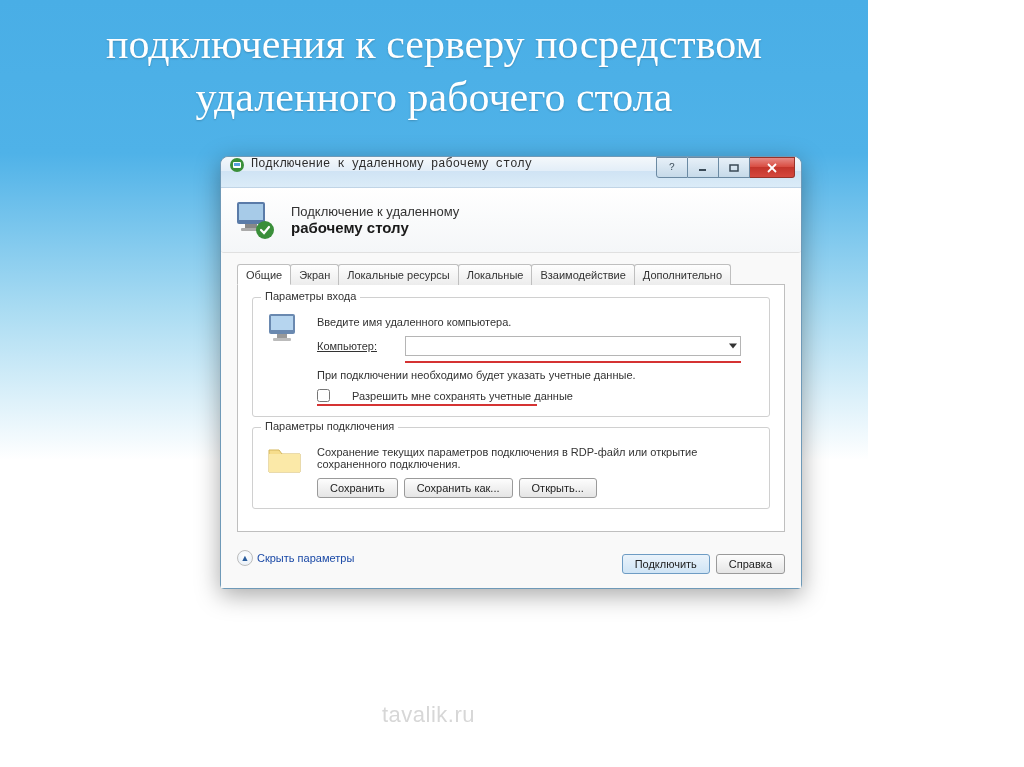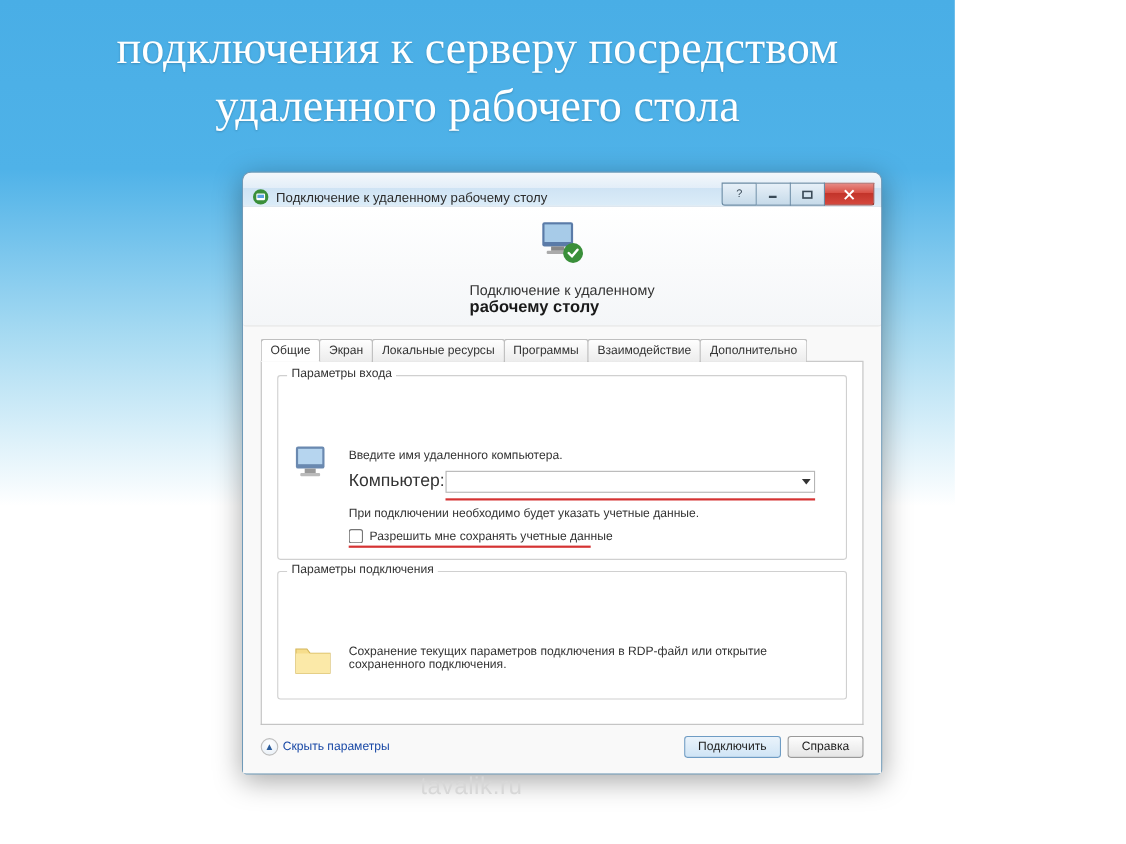--- a/index.html
+++ b/index.html
@@ -35,22 +35,23 @@
     border: 1px solid #6f9ab8;
     border-radius: 8px 8px 4px 4px;
     box-shadow: 0 6px 25px rgba(0,0,0,0.35);
   }
   .titlebar {
     height: 30px;
     background: linear-gradient(to bottom, #f4f8fb 0%, #e3eef8 45%, #cfe3f4 46%, #dbecf8 100%);
     border-bottom: 1px solid #c0d4e6;
     border-radius: 8px 8px 0 0;
     display: flex;
-    align-items: flex-end;
+    align-items: flex-start;
     padding: 0 6px 0 8px;
+    font-family: Liberation Mono, monospace;
   }
   .titlebar-icon {
     width: 16px;
     height: 16px;
     margin-right: 6px;
   }
   .titlebar-text {
     font-size: 12px;
     color: #2b2b2b;
     flex: 1;
@@ -90,21 +91,20 @@
     border: 1px solid #e0e0e0;
     border-radius: 3px;
     padding: 8px 10px;
     display: flex;
     align-items: center;
     gap: 12px;
     margin: -12px -16px 10px -16px;
     border-left: none;
     border-right: none;
     border-top: none;
-    flex-direction: column;
   }
   .header-icon { width: 48px; height: 48px; flex-shrink: 0; }
   .header-text-line1 { font-size: 13px; color: #333; }
   .header-text-line2 { font-size: 15px; font-weight: bold; color: #1a1a1a; }
 
   .tabs-row {
     display: flex;
     border-bottom: 1px solid #bfbfbf;
     margin-bottom: 0;
   }
@@ -146,32 +146,31 @@
     top: -8px;
     left: 8px;
     background: #ffffff;
     padding: 0 4px;
     font-size: 11px;
     color: #333;
   }
   .group-body {
     display: flex;
     gap: 12px;
-    margin-top: 48px;
   }
   .group-icon { width: 40px; flex-shrink: 0; }
   .group-content { flex: 1; font-size: 11px; color: #333; }
 
   .form-row {
     display: flex;
     align-items: center;
     margin: 6px 0;
     position: relative;
   }
-  .form-label { width: 88px; font-size: 16px; }
+  .form-label { width: 88px; font-size: 11px; text-decoration: underline; }
   .combo, .textfield {
     flex: 1;
     height: 20px;
     border: 1px solid #b5b5b5;
     background: #fff;
     font-size: 11px;
     padding: 0 4px;
     box-sizing: border-box;
   }
   .combo { appearance: none; background: #fff; padding-right: 18px; }
@@ -187,21 +186,21 @@
     border-top: 5px solid #333;
     pointer-events: none;
   }
   .redline {
     height: 2px;
     background: #d53333;
     margin-top: -1px;
     margin-left: 88px;
   }
   .note { font-size: 11px; color: #333; margin: 6px 0 8px 0; }
-  .checkbox-row { display: flex; align-items: center; gap: 6px; font-size: 11px; margin-top: 4px; }
+  .checkbox-row { display: flex; align-items: center; gap: 22px; font-size: 11px; margin-top: 4px; }
   .checkbox-row input { margin: 0; }
   .redline-full { height: 2px; background: #d53333; margin-top: 2px; width: 220px; }
 
   .btn-row { display: flex; gap: 6px; margin-top: 8px; }
   .w7-btn {
     font-size: 11px;
     padding: 3px 12px;
     border: 1px solid #9a9a9a;
     border-radius: 3px;
     background: linear-gradient(to bottom, #fdfdfd, #e5e5e5);
@@ -299,21 +298,21 @@
         <div>
           <div class="header-text-line1">Подключение к удаленному</div>
           <div class="header-text-line2">рабочему столу</div>
         </div>
       </div>
 
       <div class="tabs-row">
         <div class="tab active">Общие</div>
         <div class="tab">Экран</div>
         <div class="tab">Локальные ресурсы</div>
-        <div class="tab">Программы</div>
+        <div class="tab">Локальные</div>
         <div class="tab">Взаимодействие</div>
         <div class="tab">Дополнительно</div>
       </div>
 
       <div class="tab-panel">
 
         <fieldset class="group">
           <span class="group-title">Параметры входа</span>
           <div class="group-body">
             <span class="group-icon">
@@ -352,32 +351,37 @@
           <span class="group-title">Параметры подключения</span>
           <div class="group-body">
             <span class="group-icon">
               <svg viewBox="0 0 40 40">
                 <path d="M4 10 h10 l3 4 h18 v18 h-31 z" fill="#f6dd8c" stroke="#d4b65a"></path>
                 <path d="M4 14 h31 v18 h-31 z" fill="#fbe9a8"></path>
               </svg>
             </span>
             <div class="group-content">
               <div class="note">Сохранение текущих параметров подключения в RDP-файл или открытие сохраненного подключения.</div>
+              <div class="btn-row">
+                <button class="w7-btn">Сохранить</button>
+                <button class="w7-btn">Сохранить как...</button>
+                <button class="w7-btn">Открыть...</button>
+              </div>
             </div>
           </div>
         </fieldset>
 
       </div>
 
       <div class="bottom-row">
         <div class="hide-params">
           <span class="up-chevron">▲</span>
           <span>Скрыть параметры</span>
         </div>
-        <div class="btn-row" style="margin-top:0">
+        <div class="btn-row" style="margin-top:12px">
           <button class="w7-btn primary">Подключить</button>
           <button class="w7-btn">Справка</button>
         </div>
       </div>
 
     </div>
   </div>
 
   <div class="watermark">tavalik.ru</div>
 

